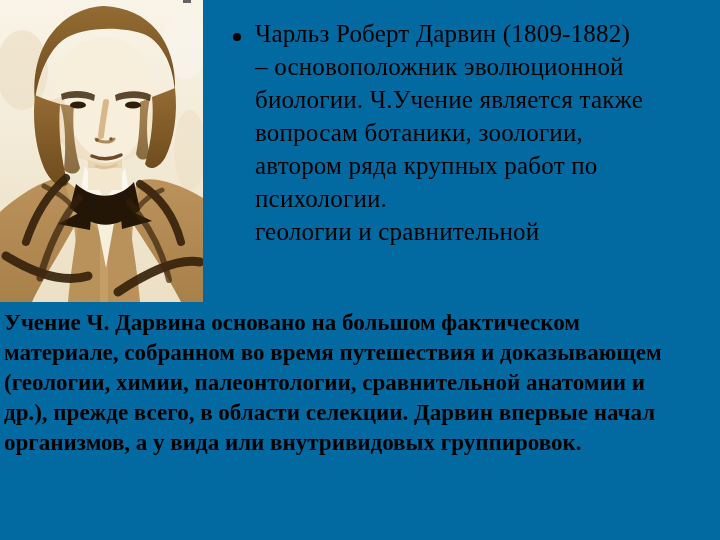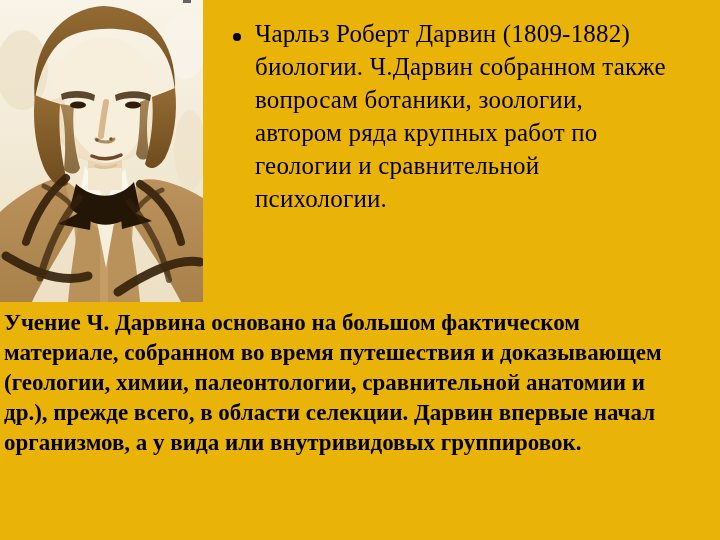--- a/index.html
+++ b/index.html
@@ -1,19 +1,19 @@
 <!DOCTYPE html>
 <html><head>
 <meta charset="utf-8">
 <style>
   html,body{margin:0;padding:0;}
   .slide{
     position:relative;
     width:720px;height:540px;
-    background:#eab308;
+    background:#0369a1;
     overflow:hidden;
     font-family:"Liberation Serif","DejaVu Serif",serif;
     color:#000000;
   }
   .portrait{
     position:absolute;left:0;top:0;width:203px;height:302px;
   }
   .artifact{
     position:absolute;left:183px;top:0;width:8px;height:3px;
     background:#3f3f3f;opacity:.8;
@@ -128,25 +128,26 @@
       <path d="M162,190 C152,194 144,200 138,208" stroke-width="5" opacity="0.7"></path>
     </g>
   </svg>
 
   <div class="artifact"></div>
 
   <div class="bullet-dot">•</div>
 
   <div class="bullet-text">
       <div class="text-line">Чарльз Роберт Дарвин (1809-1882)</div>
-      <div class="text-line">биологии. Ч.Дарвин собранном также</div>
+      <div class="text-line">– основоположник эволюционной</div>
+      <div class="text-line">биологии. Ч.Учение является также</div>
       <div class="text-line">вопросам ботаники, зоологии,</div>
       <div class="text-line">автором ряда крупных работ по</div>
+      <div class="text-line">психологии.</div>
       <div class="text-line">геологии и сравнительной</div>
-      <div class="text-line">психологии.</div>
     </div>
 
   <div class="footer-text">
       <div class="text-line">Учение Ч. Дарвина основано на большом фактическом</div>
       <div class="text-line">материале, собранном во время путешествия и доказывающем</div>
       <div class="text-line">(геологии, химии, палеонтологии, сравнительной анатомии и</div>
       <div class="text-line">др.), прежде всего, в области селекции. Дарвин впервые начал</div>
       <div class="text-line">организмов, а у вида или внутривидовых группировок.</div>
     </div>
 

